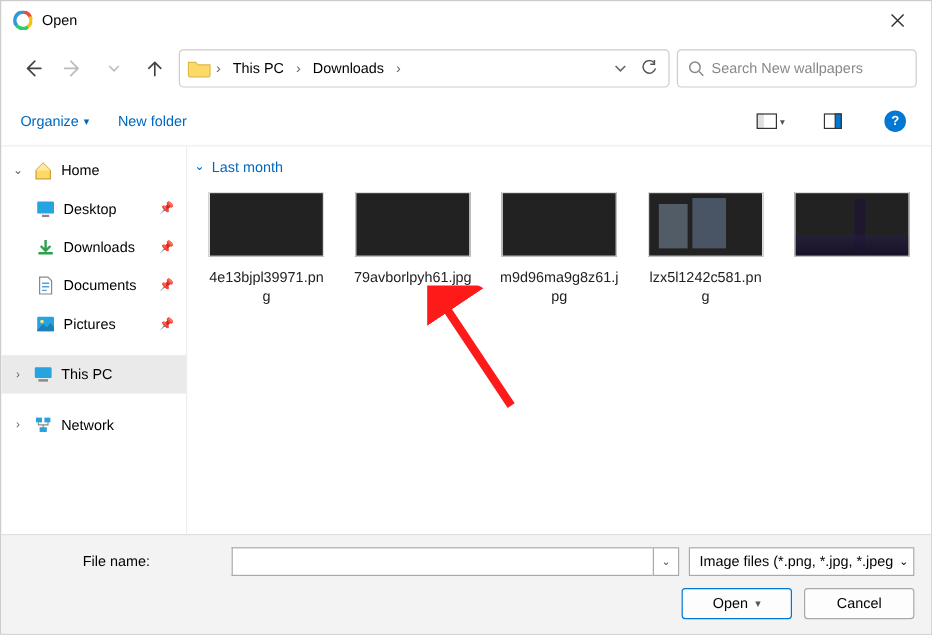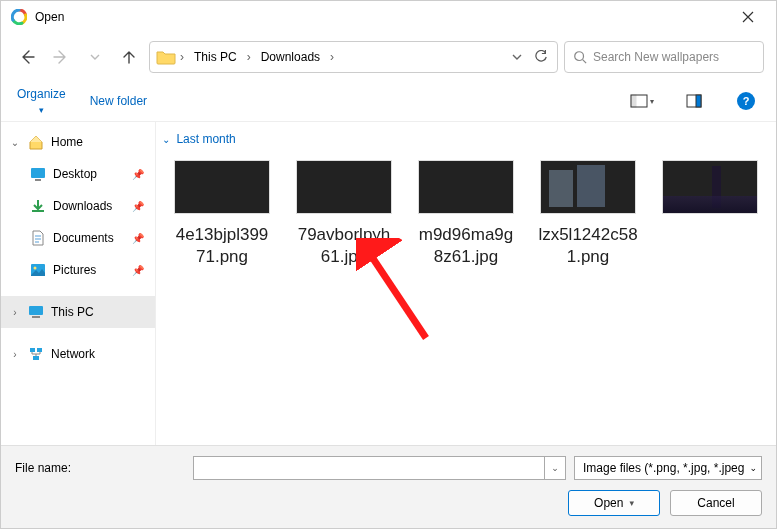--- a/index.html
+++ b/index.html
@@ -21,21 +21,21 @@
   .crumb { padding: 2px 4px; white-space: nowrap; }
   .crumb-sep { color: #666; padding: 0 2px; }
   .addrbar .grow { flex: 1; }
   .addr-icon { width: 20px; height: 20px; display:flex; align-items:center; justify-content:center; color:#555;}
   .searchbox { width: 200px; height: 32px; border: 1px solid #ccc; border-radius: 4px; display: flex; align-items: center; padding: 0 8px; gap: 6px; color: #777; }
   .searchbox input { border: none; outline: none; flex: 1; color: #6d28d9; background: transparent; }
   .searchbox input::placeholder { color: #888; }
 
   
   .toolrow { height: 40px; display: flex; align-items: center; padding: 0 16px; gap: 24px; }
-  .toolrow .link { color: #0067c0; display: flex; align-items: center; gap: 4px; cursor: pointer; flex-direction: column; }
+  .toolrow .link { color: #0067c0; display: flex; align-items: center; gap: 4px; cursor: pointer; }
   .toolrow .grow { flex: 1; }
   .toolrow .iconbtn { width: 28px; height: 28px; display: flex; align-items: center; justify-content: center; color: #333; cursor:pointer;}
   .help-icon { width: 18px; height: 18px; border-radius: 50%; background: #0078d4; color: #fff; display: flex; align-items: center; justify-content: center; font-size: 11px; font-weight: bold;}
 
   
   .body { flex: 1; display: flex; min-height: 0; border-top: 1px solid #eee; }
   .sidebar { width: 155px; border-right: 1px solid #eee; padding-top: 4px; overflow:hidden;}
   .side-item { height: 32px; display: flex; align-items: center; padding-left: 8px; gap: 6px; cursor: pointer; position:relative;}
   .side-item.home { font-weight: normal; }
   .side-item .exp { width: 12px; color: #666; font-size:10px; text-align:center;}
@@ -45,42 +45,42 @@
   .side-item.selected { background: #eaeaea; }
   .side-gap { height: 10px; }
 
   
   .content { flex: 1; padding: 10px 6px; position: relative; overflow:hidden;}
   .group-head { color: #0067c0; display: flex; align-items: center; gap: 6px; padding-left: 0px; margin-bottom: 14px;}
   .group-head .chev { font-size: 10px; }
   .thumbs { display: flex; gap: 22px; padding-left: 10px; }
   .thumb { width: 100px; text-align: center; }
   .thumb .imgbox { width: 96px; height: 54px; margin: 0 auto 10px; border: 1px solid #ddd; background:#222; overflow:hidden; display:flex; align-items:center; justify-content:center;}
-  .thumb .name { font-size: 17px; line-height: 1.3; word-break: break-word; color:#222; }
+  .thumb .name { font-size: 12px; line-height: 1.3; word-break: break-word; color:#222; }
 
   
   .tg1 { background: linear-gradient(135deg,#0b0d18 0%,#1b0f1c 40%,#5a1a3a 60%,#e03a7a 75%,#4a1030 100%); }
   .tg2 { background:
      radial-gradient(circle at 50% 85%, rgba(255,70,170,.9) 0%, rgba(255,70,170,0) 35%),
      linear-gradient(180deg,#1a0712 0%,#3a0c25 55%,#7d1744 80%,#2a0818 100%); }
   .tg3 { background: linear-gradient(120deg,#0a1a2a 0%,#123a55 30%,#1e5a7a 50%,#7a4a8a 70%,#b08050 85%,#2a1a3a 100%); }
   .tg4 { background: linear-gradient(180deg,#d8e8f5 0%,#cfe3f0 25%,#e8b8cf 60%,#e8b8cf 100%); position:relative; }
   .tg4::before{content:"";position:absolute;left:8%;top:18%;width:26%;height:70%;background:rgba(120,140,160,.55);}
   .tg4::after{content:"";position:absolute;left:38%;top:8%;width:30%;height:80%;background:rgba(100,120,145,.6);}
   .tg5 { background: linear-gradient(180deg,#b88ad8 0%,#c89ae0 30%,#e8b0c8 55%,#7058b0 100%); position:relative;}
   .tg5::before{content:"";position:absolute;left:52%;top:10%;width:10%;height:80%;background:rgba(30,20,50,.75);}
   .tg5::after{content:"";position:absolute;left:0;bottom:0;width:100%;height:32%;background:linear-gradient(180deg,rgba(40,30,70,.6),rgba(20,15,40,.85));}
 
   
   .arrow { position: absolute; left: 200px; top: 116px; pointer-events: none; }
 
   
   .footer { background: #f3f3f3; border-top: 1px solid #e0e0e0; padding: 10px 14px 12px; display:flex; flex-direction:column; gap:10px;}
   .fn-row { display: flex; align-items: center; gap: 8px; }
-  .fn-row .lbl { width: 170px; text-align: left; padding-right: 6px; }
+  .fn-row .lbl { width: 170px; text-align: center; padding-right: 6px; }
   .fn-input-wrap { flex: 1; display: flex; }
   .fn-input { flex: 1; height: 24px; border: 1px solid #aaa; border-right: none; padding: 2px 6px; background:#fff;}
   .fn-drop { width: 22px; height: 24px; border: 1px solid #aaa; background:#fff; display:flex;align-items:center;justify-content:center; color:#555;}
   .filter { width: 188px; height: 24px; border: 1px solid #aaa; background:#fff; display:flex; align-items:center; padding:0 4px 0 8px; gap:4px; white-space:nowrap; overflow:hidden;}
   .filter .txt { flex:1; overflow:hidden; text-overflow:clip;}
   .btn-row { display: flex; justify-content: flex-end; gap: 10px; }
   .btn { width: 92px; height: 26px; border: 1px solid #aaa; background: #fdfdfd; border-radius: 3px; cursor: pointer; display:flex; align-items:center; justify-content:center;}
   .btn.primary { border-color: #0078d4; }
   .btn .dd { margin-left:6px; font-size:9px; color:#555;}
 

